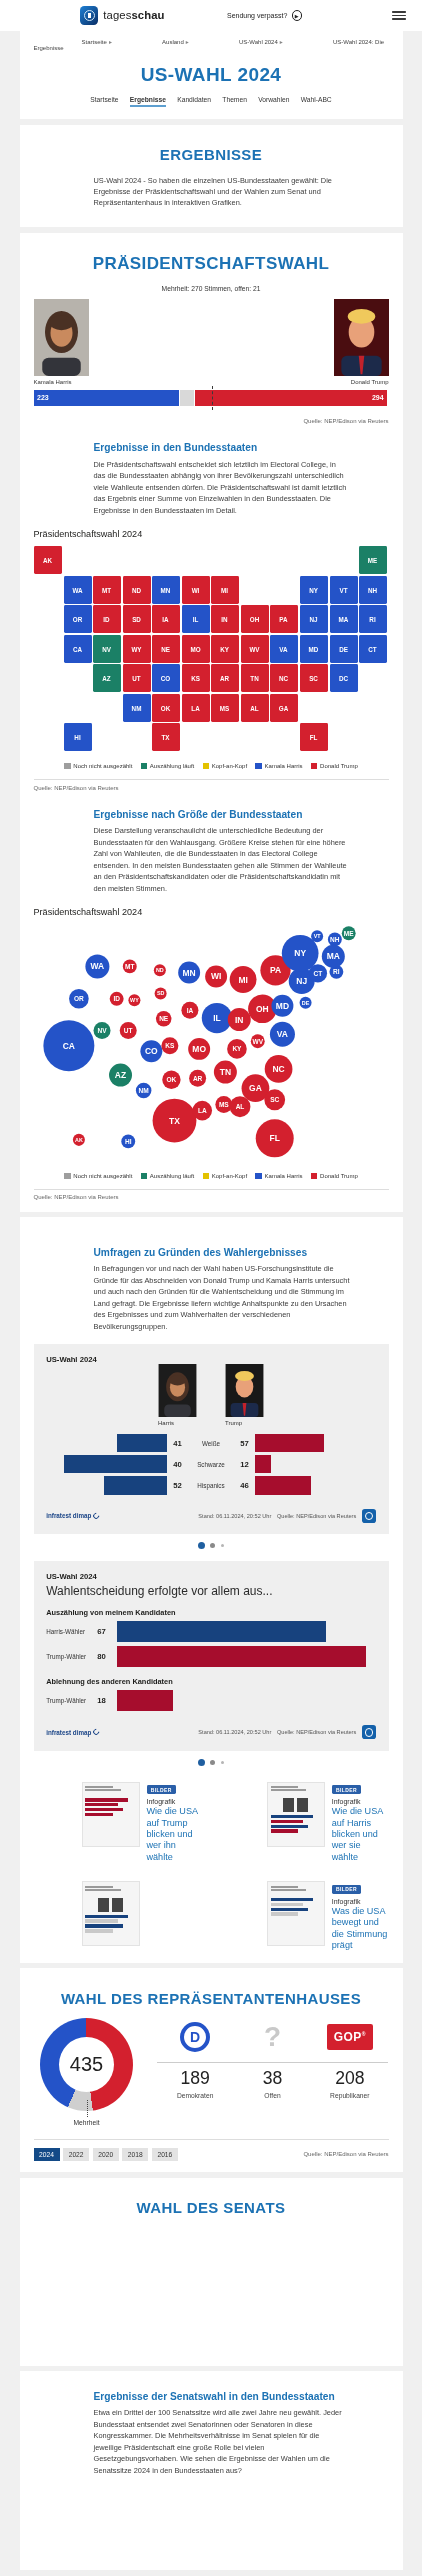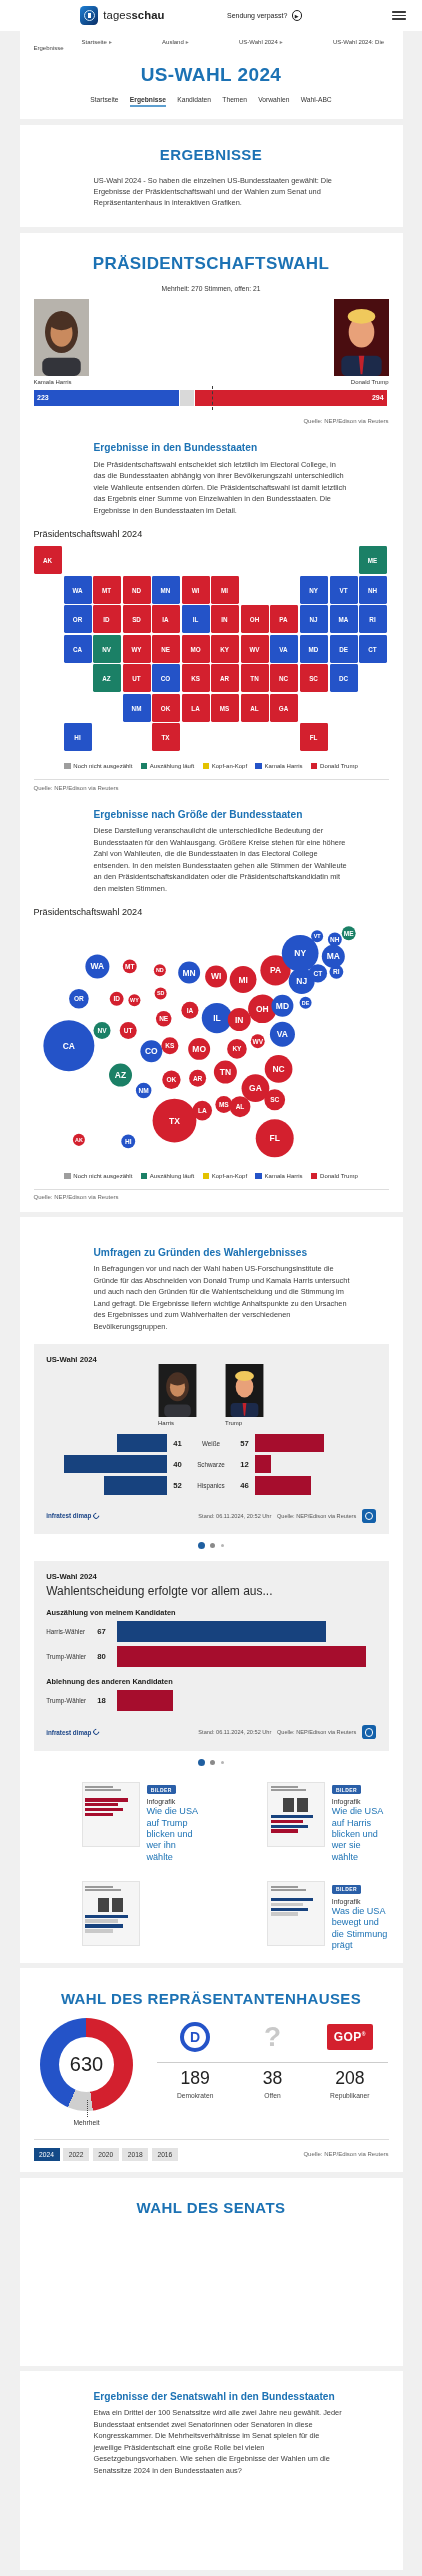--- a/index.html
+++ b/index.html
@@ -654,21 +654,21 @@
           <div class="t-body"><span class="t-badge">BILDER</span><div class="t-kicker">Infografik</div><div class="t-title">Was die USA bewegt und die Stimmung prägt</div></div>
         </a>
       </div>
   </section>
 
   <section class="card">
     <h2 class="sec-title">WAHL DES REPRÄSENTANTENHAUSES</h2>
     <div class="house-flex">
       <div class="donut-box">
         <div class="donut" id="donut" style="background: conic-gradient(rgb(211, 32, 46) 0deg, rgb(211, 32, 46) 172.138deg, rgb(207, 207, 207) 172.138deg, rgb(207, 207, 207) 203.586deg, rgb(36, 83, 200) 203.586deg, rgb(36, 83, 200) 360deg);">
-          <div class="hole" id="donut-total">630</div>
+          <div class="hole" id="donut-total">435</div>
           <div class="mline"></div>
         </div>
         <div class="maj-cap">Mehrheit</div>
       </div>
       <div class="h-cols" id="hcols">
           <div class="h-col">
             <div class="h-ico">
               <div class="dem-ico">D</div>
             </div>
             <div class="h-num">189</div>

